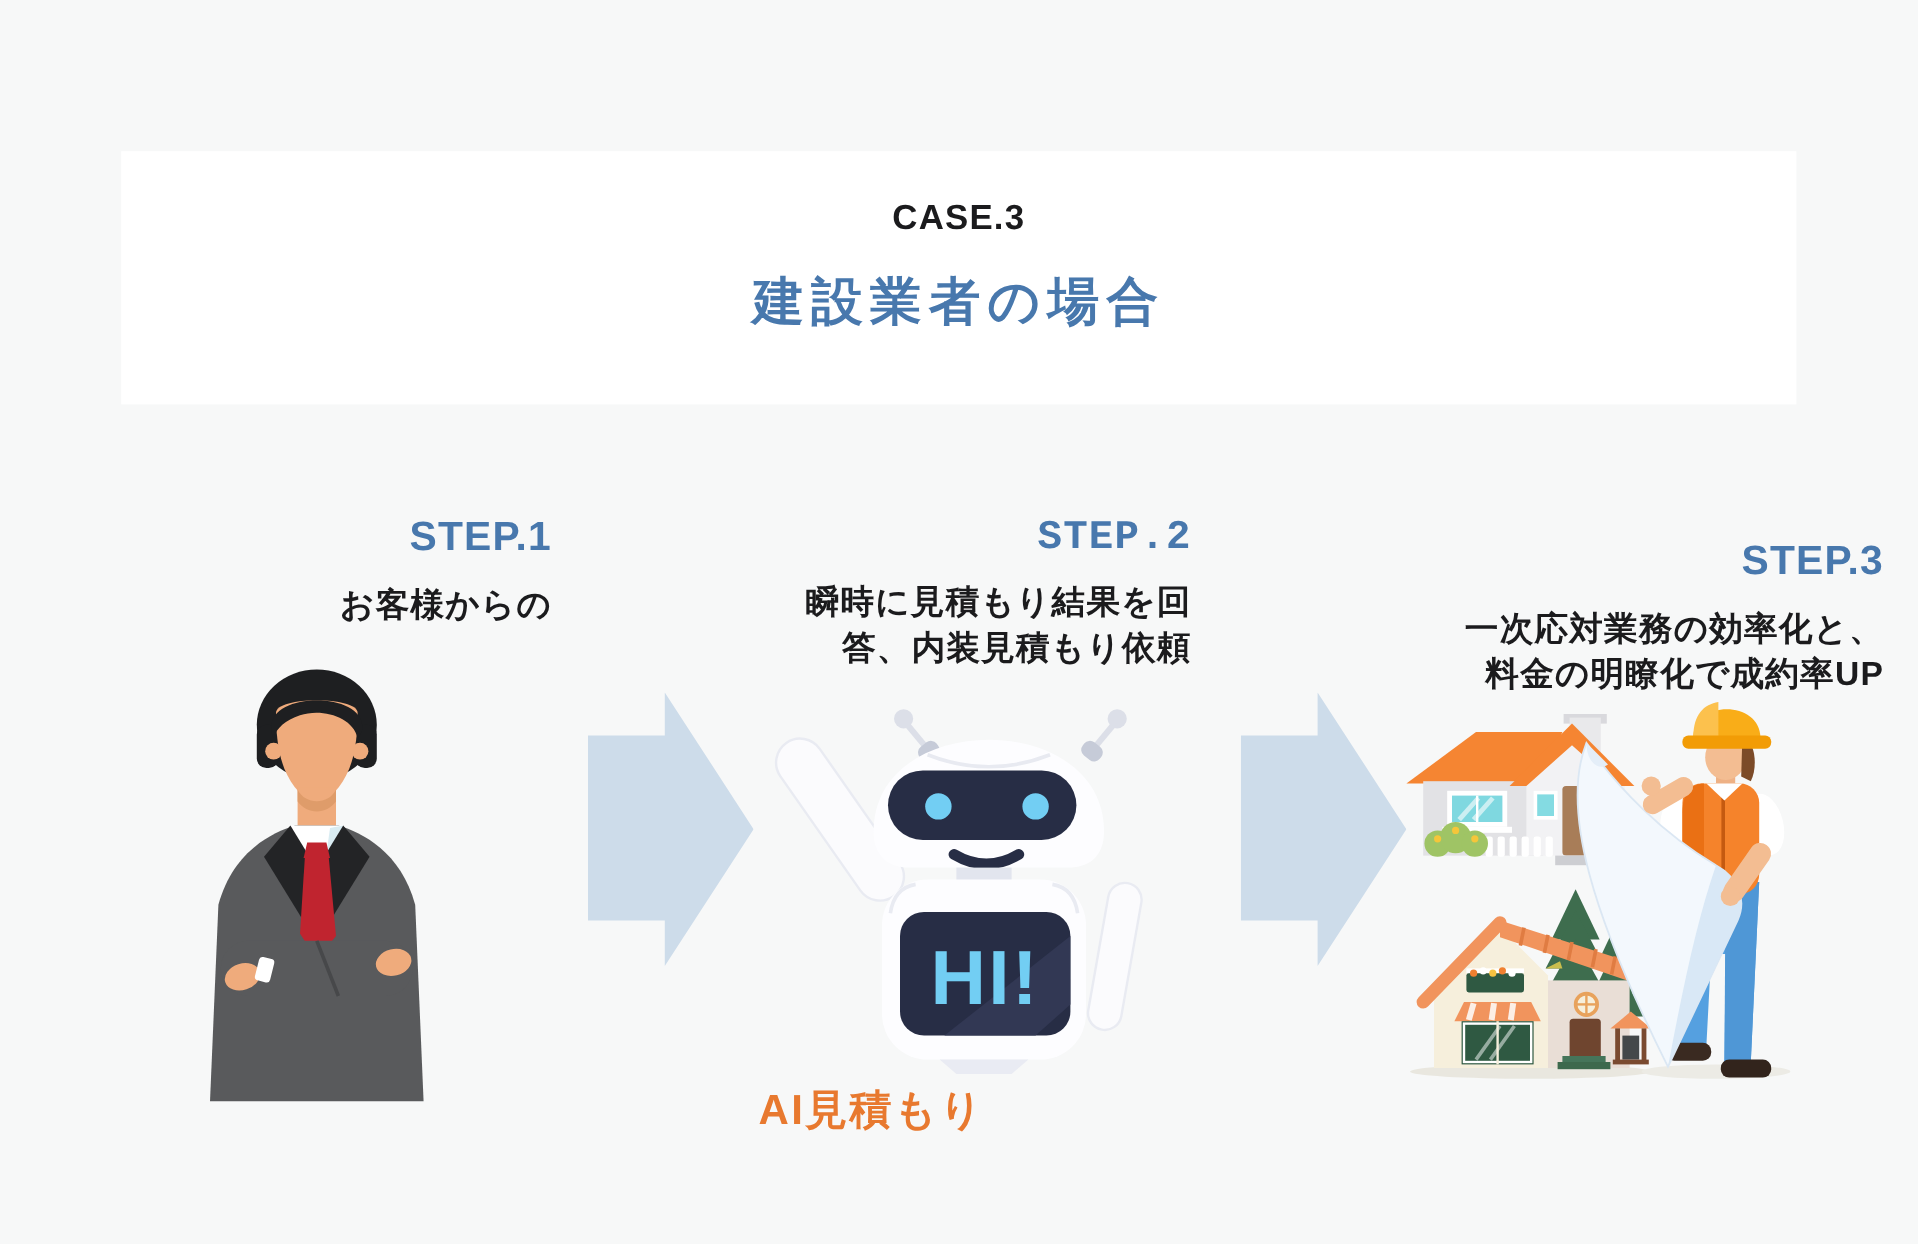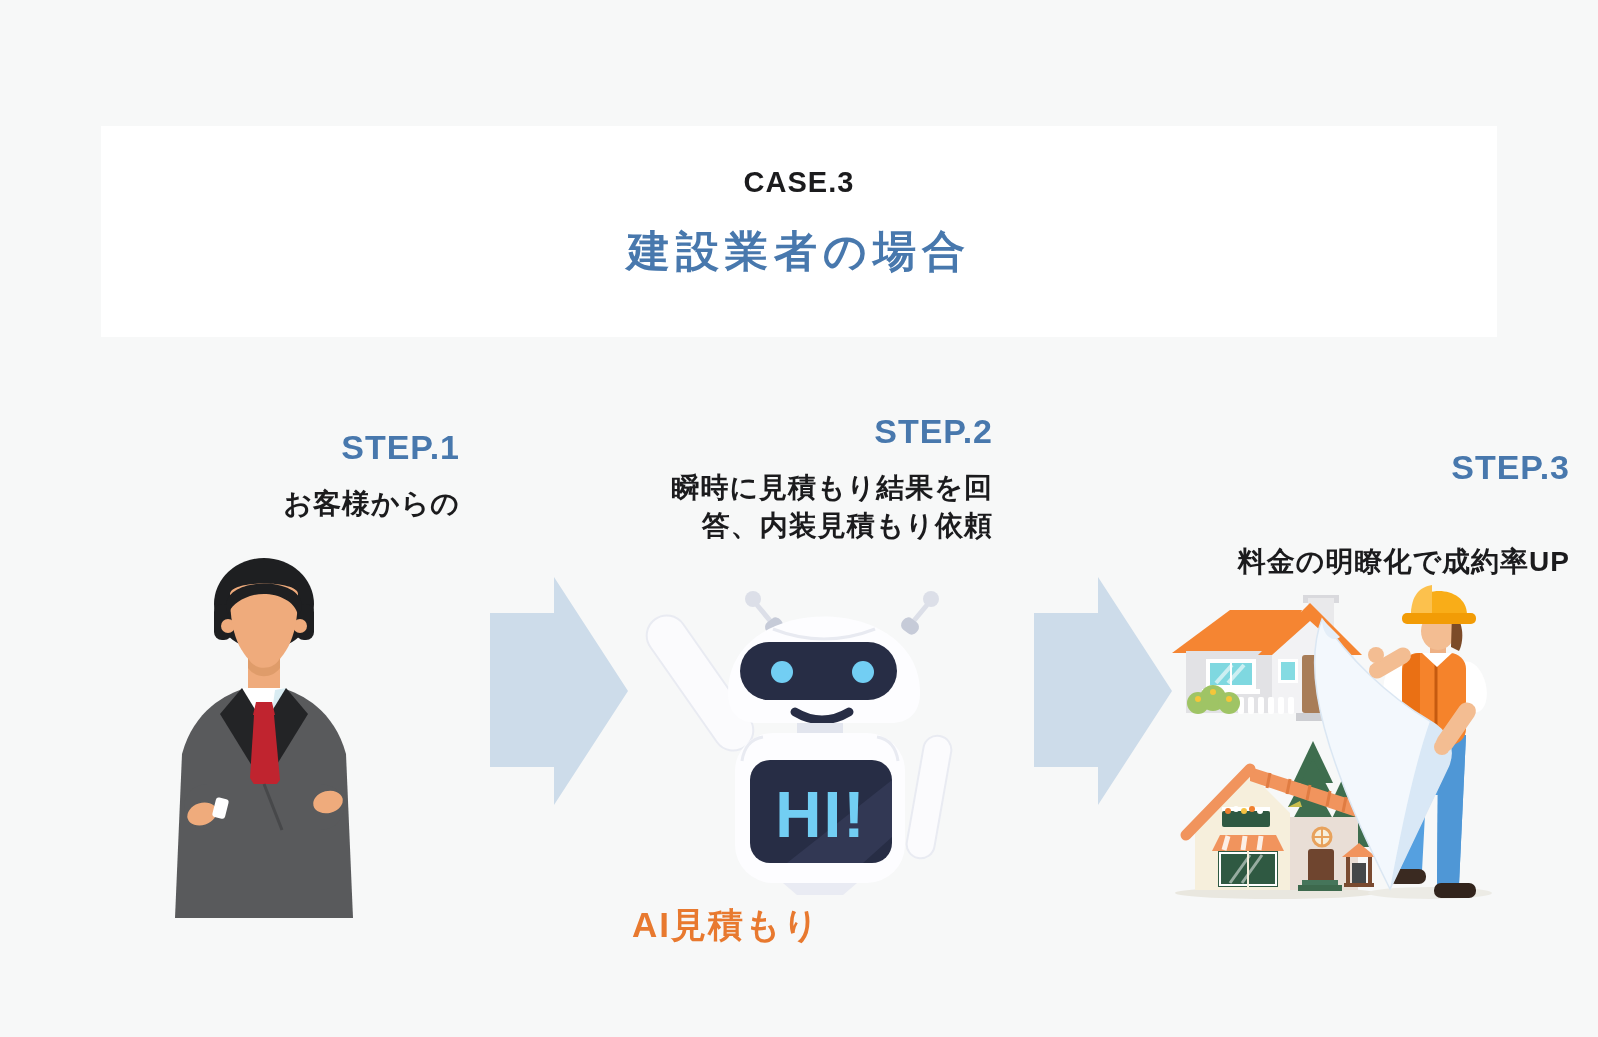--- a/index.html
+++ b/index.html
@@ -20,21 +20,21 @@
   .case-label{
     margin-top:40px;text-align:center;
     font-size:29px;font-weight:700;color:#1b1b1d;letter-spacing:1px;
   }
   .case-title{
     margin-top:24px;text-align:center;
     font-size:43px;font-weight:700;color:#4878ad;letter-spacing:6px;
   }
   .step{position:absolute;text-align:right;}
   #step1{left:75px;top:428px;width:385px;}
-  #step2{left:608px;top:412px;width:385px;}
+  #step2{left:608px;top:430px;width:385px;font-family:Liberation Mono, monospace;}
   #step3{left:1135px;top:448px;width:435px;}
   .step-label{
     font-size:34px;font-weight:700;color:#4878ad;letter-spacing:1px;
   }
   .step-desc{
     margin-top:18px;
     font-size:28px;font-weight:700;color:#1b1b1d;
     line-height:38px;letter-spacing:1px;
   }
   .illus{position:absolute;}
@@ -70,21 +70,21 @@
     <div class="step-label">STEP.2</div>
     <div class="step-desc">
       <span>瞬時に見積もり結果を回</span><br>
       <span>答、内装見積もり依頼</span>
     </div>
   </div>
 
   <div class="step" id="step3">
     <div class="step-label">STEP.3</div>
     <div class="step-desc">
-      <br>
+      <span>一次応対業務の効率化と、</span><br>
       <span>料金の明瞭化で成約率UP</span>
     </div>
   </div>
 
   <svg class="arrow" id="arrow1" viewBox="0 0 138 228">
     <polygon points="0,36 64,36 64,0 138,114 64,228 64,190 0,190" fill="#cddcea"></polygon>
   </svg>
   <svg class="arrow" id="arrow2" viewBox="0 0 138 228">
     <polygon points="0,36 64,36 64,0 138,114 64,228 64,190 0,190" fill="#cddcea"></polygon>
   </svg>

